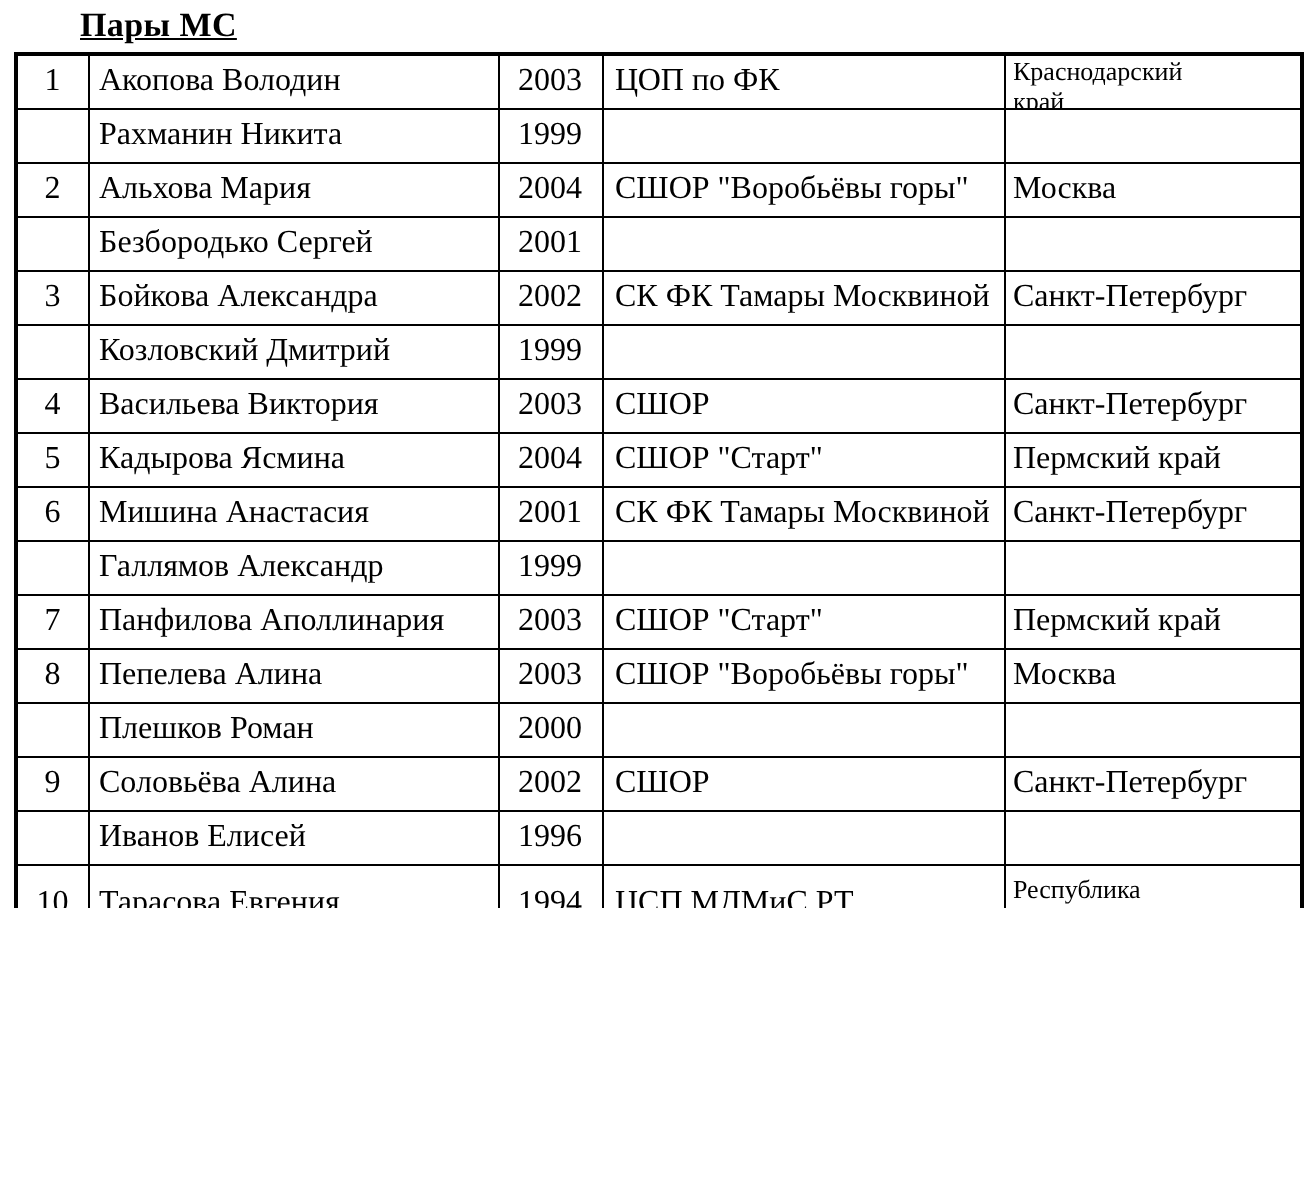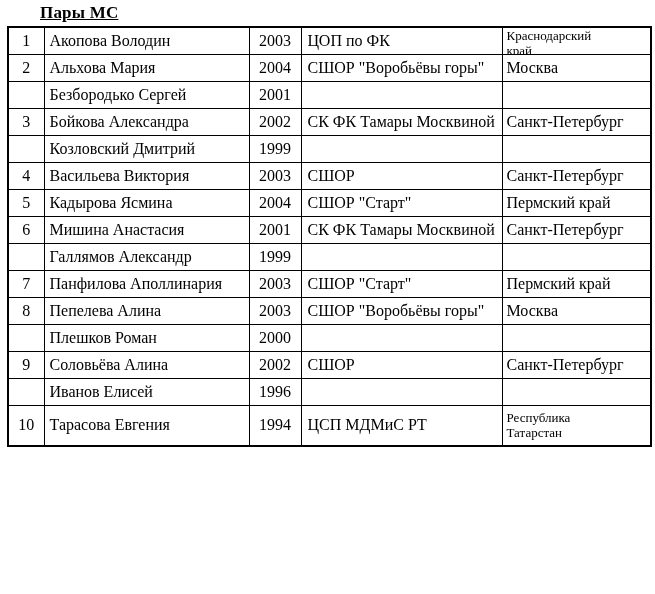--- a/index.html
+++ b/index.html
@@ -84,20 +84,27 @@
         <tr>
           <td class="col-num">1</td>
           <td class="col-name">Акопова Володин</td>
           <td class="col-year">2003</td>
           <td class="col-school">ЦОП по ФК</td>
           <td class="col-region region-clip">
             <div class="region-narrow">Краснодарский край</div>
           </td>
         </tr>
         <tr>
+          <td class="col-num"></td>
+          <td class="col-name">Рахманин Никита</td>
+          <td class="col-year">1999</td>
+          <td class="col-school"></td>
+          <td class="col-region"></td>
+        </tr>
+        <tr>
           <td class="col-num">2</td>
           <td class="col-name">Альхова Мария</td>
           <td class="col-year">2004</td>
           <td class="col-school">СШОР "Воробьёвы горы"</td>
           <td class="col-region">Москва</td>
         </tr>
         <tr>
           <td class="col-num"></td>
           <td class="col-name">Безбородько Сергей</td>
           <td class="col-year">2001</td>

